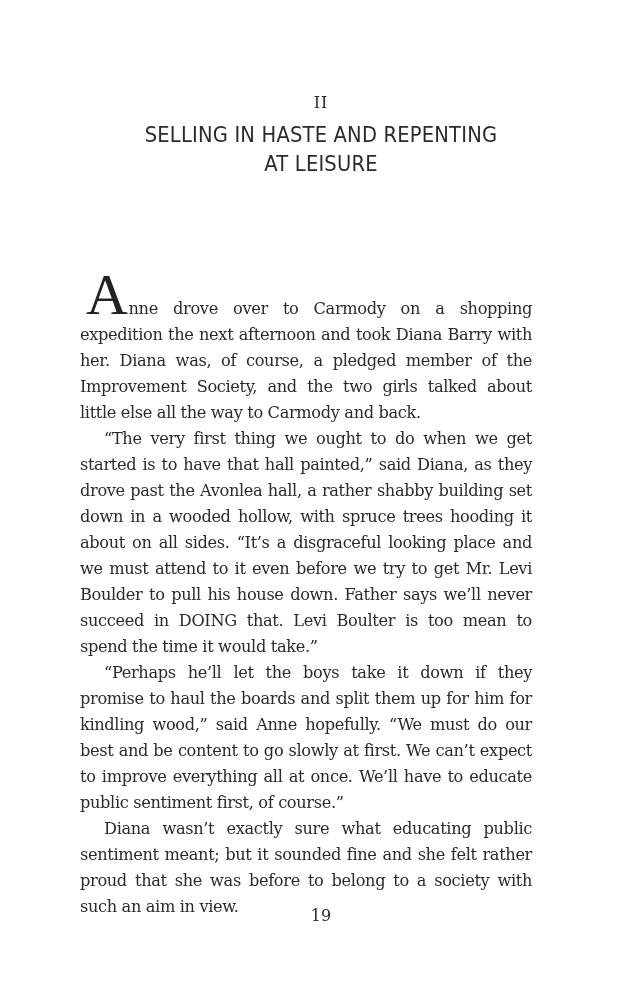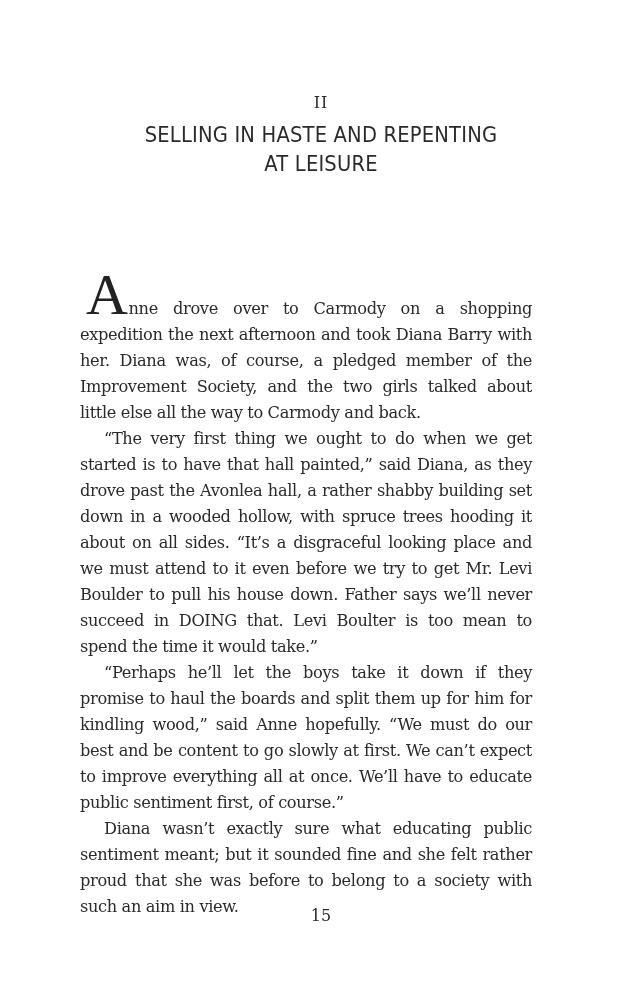--- a/index.html
+++ b/index.html
@@ -48,14 +48,14 @@
     <span>AT LEISURE</span>
   </h1>
 
   <div class="body-text">
     <p class="first"><span class="dropcap">A</span><span>nne drove over to Carmody on a shopping expedition the next afternoon and took Diana Barry with her. Diana was, of course, a pledged member of the Improvement Society, and the two girls talked about little else all the way to Carmody and back.</span></p>
     <p>“The very first thing we ought to do when we get started is to have that hall painted,” said Diana, as they drove past the Avonlea hall, a rather shabby building set down in a wooded hollow, with spruce trees hooding it about on all sides. “It’s a disgraceful looking place and we must attend to it even before we try to get Mr. Levi Boulder to pull his house down. Father says we’ll never succeed in DOING that. Levi Boulter is too mean to spend the time it would take.”</p>
     <p>“Perhaps he’ll let the boys take it down if they promise to haul the boards and split them up for him for kindling wood,” said Anne hopefully. “We must do our best and be content to go slowly at first. We can’t expect to improve everything all at once. We’ll have to educate public sentiment first, of course.”</p>
     <p>Diana wasn’t exactly sure what educating public sentiment meant; but it sounded fine and she felt rather proud that she was before to belong to a society with such an aim in view.</p>
   </div>
 
-  <div class="page-number">15</div>
+  <div class="page-number">19</div>
 </div>
 
 </body></html>

